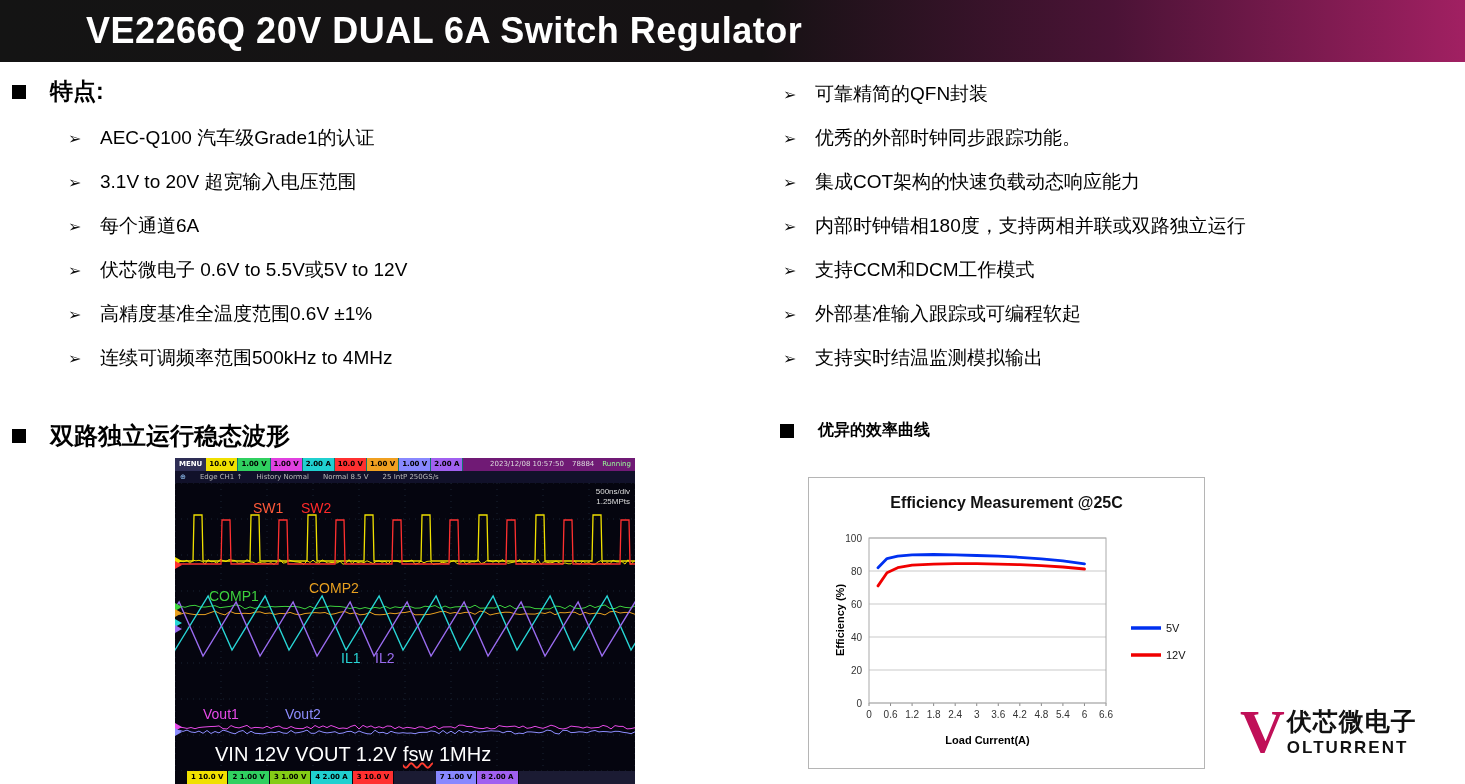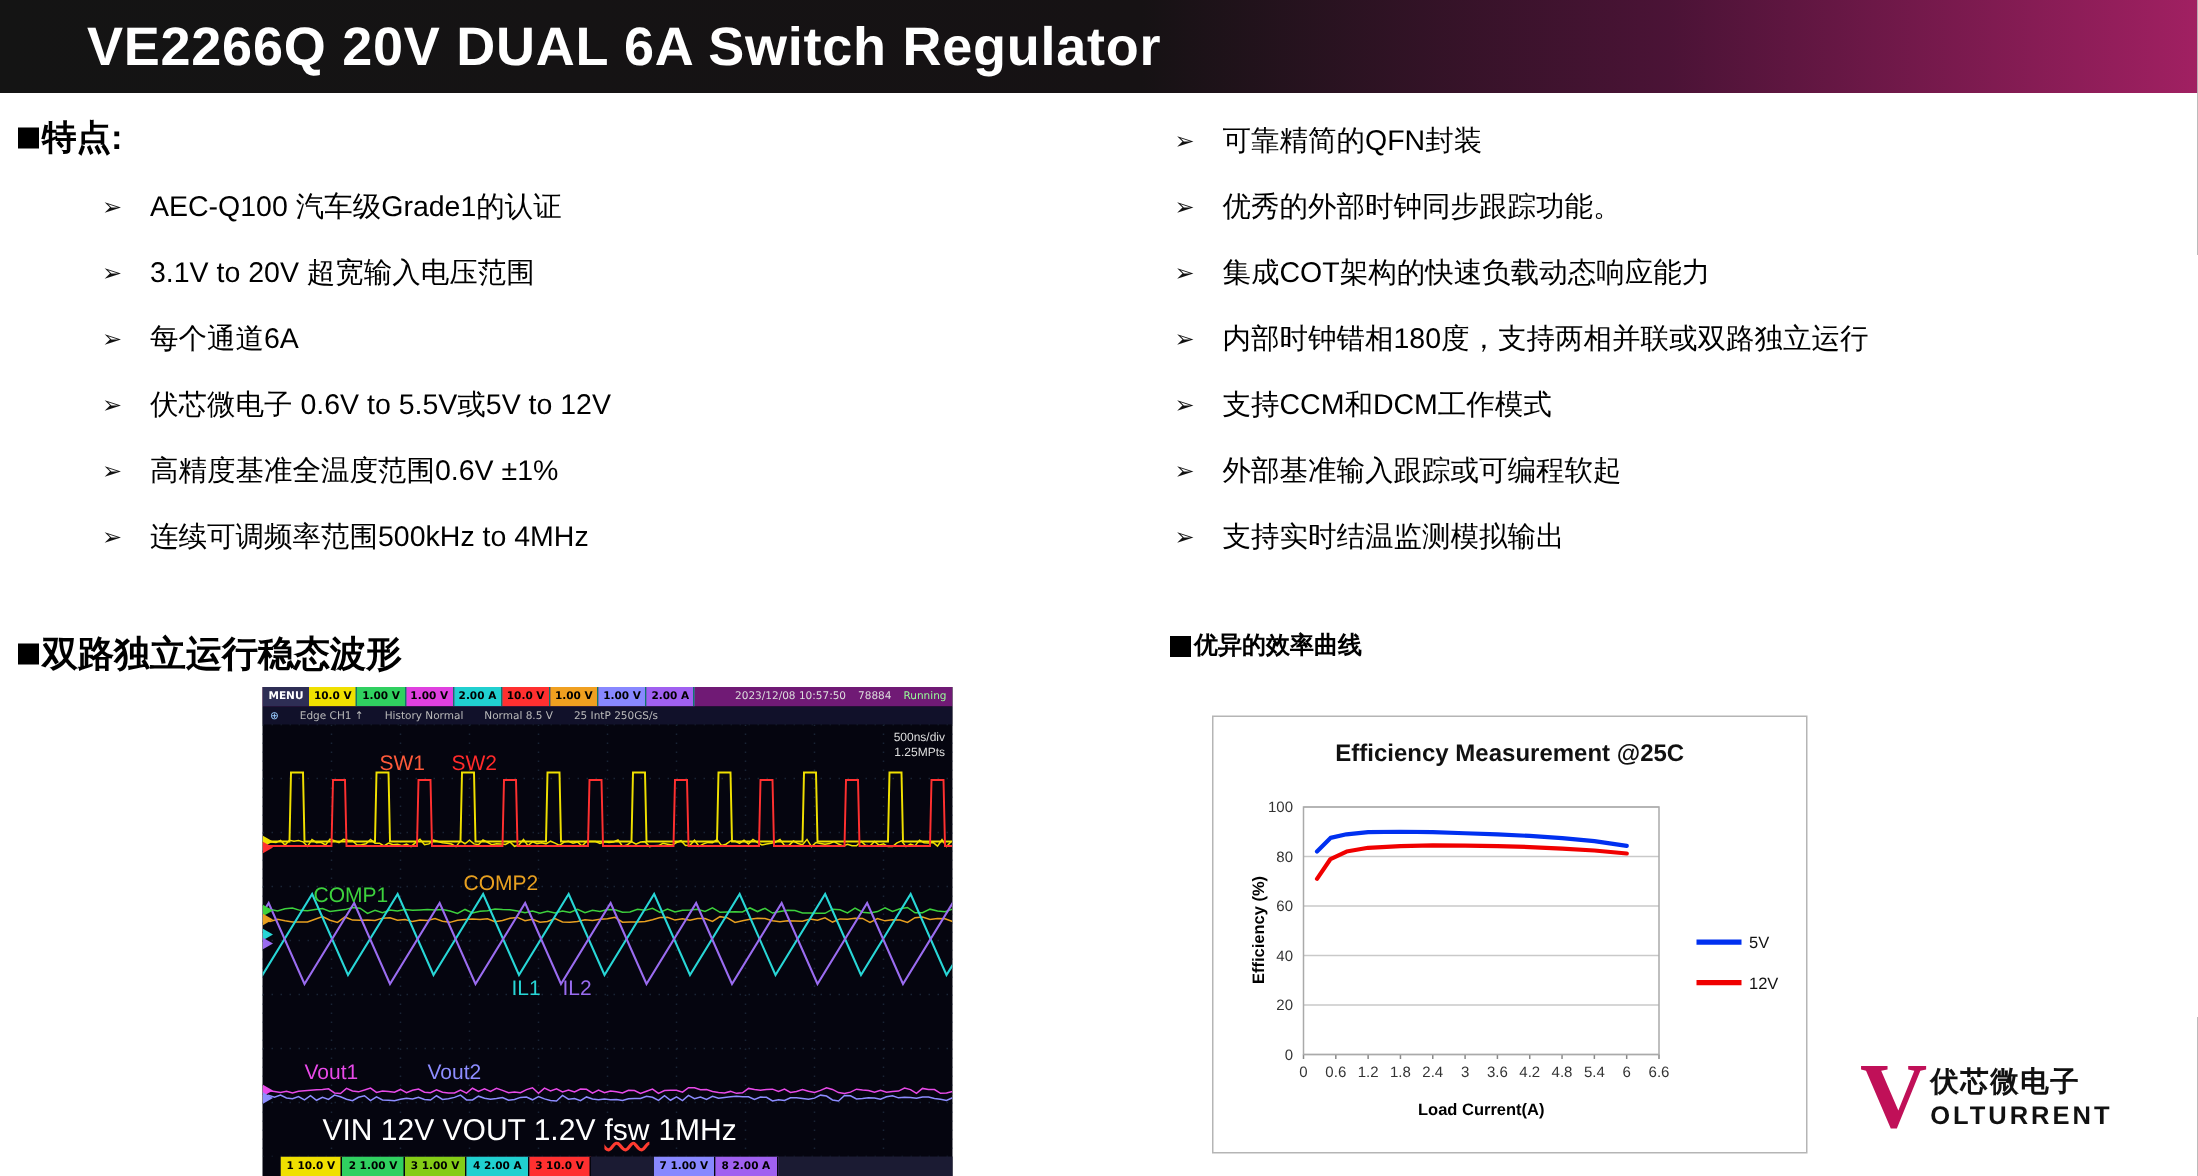--- a/index.html
+++ b/index.html
@@ -9,25 +9,25 @@
     background:#ffffff; overflow:hidden;
     font-family:"Liberation Sans", sans-serif; color:#000;
   }
   
   .titlebar {
     position:absolute; left:0; top:0; width:1465px; height:62px;
     background:linear-gradient(90deg,#141414 0%,#161214 52%,#4b1336 76%,#a12062 100%);
     display:flex; align-items:center;
   }
   .titlebar h1 {
-    padding-left:58px; color:#ffffff; font-size:36px; font-weight:800;
+    padding-left:86px; color:#ffffff; font-size:36px; font-weight:800;
     letter-spacing:0.5px; font-family:"Liberation Sans", sans-serif;
   }
   
-  .heading { position:absolute; display:flex; align-items:center; gap:2px; font-weight:700; }
+  .heading { position:absolute; display:flex; align-items:center; gap:24px; font-weight:700; }
   .heading .sq { width:14px; height:14px; background:#000; flex:0 0 auto; }
   .heading-features { left:12px; top:76px; font-size:23px; }
   .heading-wave { left:12px; top:420px; font-size:24px; }
   .heading-eff  { left:780px; top:420px; font-size:16px; }
   
   .feature-list { position:absolute; list-style:none; }
   #list-left  { left:60px;  top:116px; width:660px; }
   #list-right { left:775px; top:72px;  width:660px; }
   .feature-list li { height:44px; display:flex; align-items:center; padding-left:8px; }
   .feature-list .arrow { width:22px; font-size:16px; color:#111; margin-right:10px; flex:0 0 auto; }
@@ -79,21 +79,21 @@
     position:absolute; left:60px; top:256px; width:237px; text-align:center;
     font-size:11px; font-weight:700;
   }
   .chart svg { position:absolute; left:0; top:0; }
   .tick { font:10px "Liberation Sans", sans-serif; fill:#333; }
   .legend-label { font:11px "Liberation Sans", sans-serif; fill:#111; }
   
   .logo { position:absolute; left:1240px; top:702px; display:flex; align-items:center; }
   .logo-v { font-size:62px; font-weight:800; color:#c01058; line-height:0.95; font-family:"Liberation Serif", serif; }
   .logo-text { display:flex; flex-direction:column; margin-left:2px; }
-  .logo-cn { font-size:19px; font-weight:800; color:#111; letter-spacing:1px; }
+  .logo-cn { font-size:25px; font-weight:800; color:#111; letter-spacing:1px; }
   .logo-en { font-size:17px; font-weight:800; color:#111; letter-spacing:2px; }
 </style>
 </head>
 <body>
 
 <div class="page">
 
   <header class="titlebar">
     <h1>VE2266Q 20V DUAL 6A Switch Regulator</h1>
   </header>

